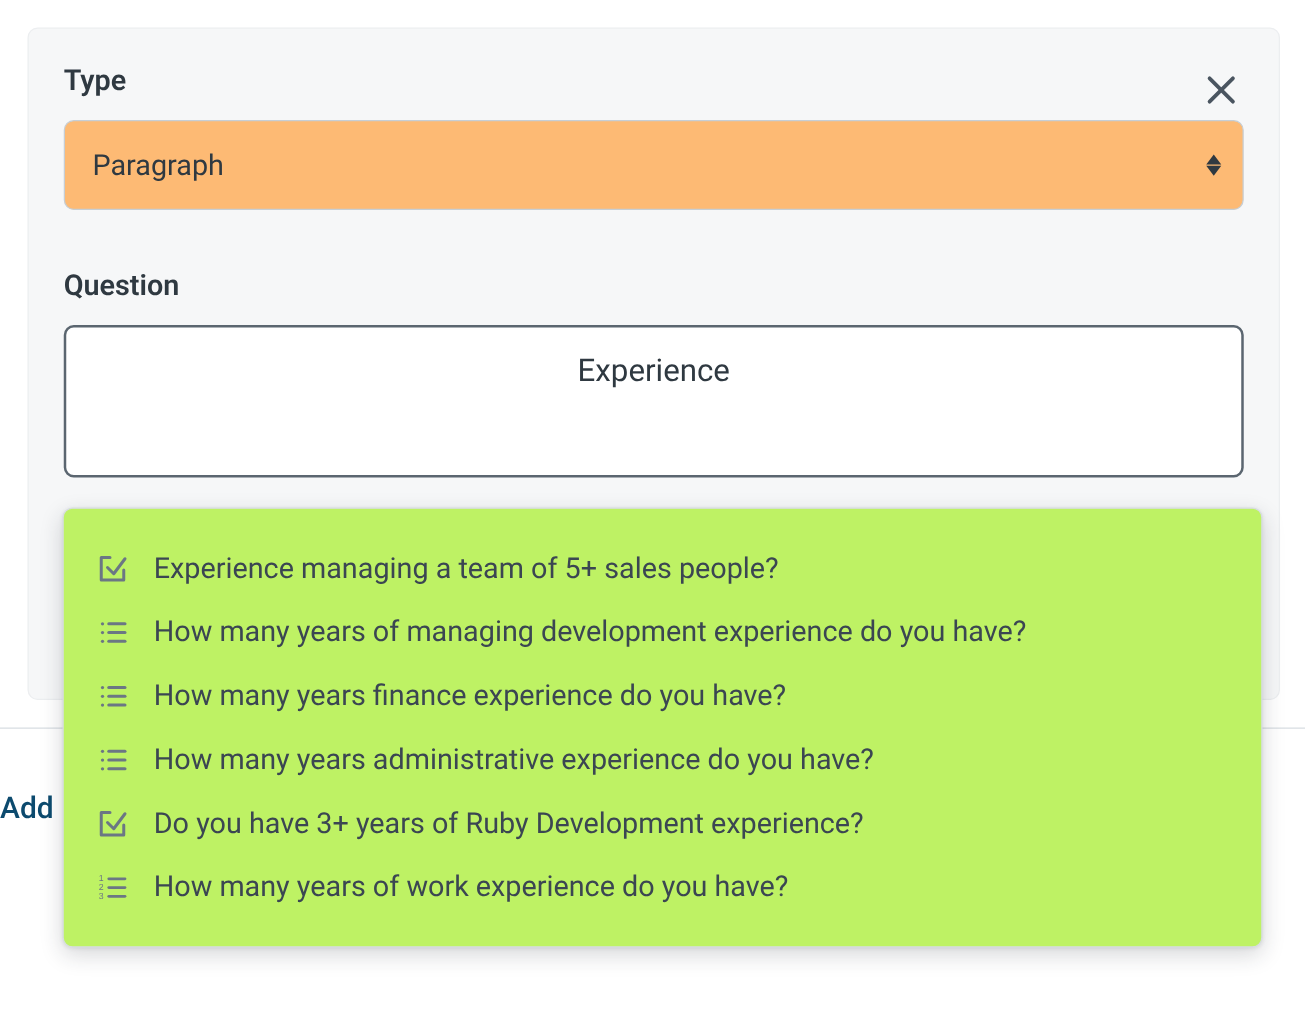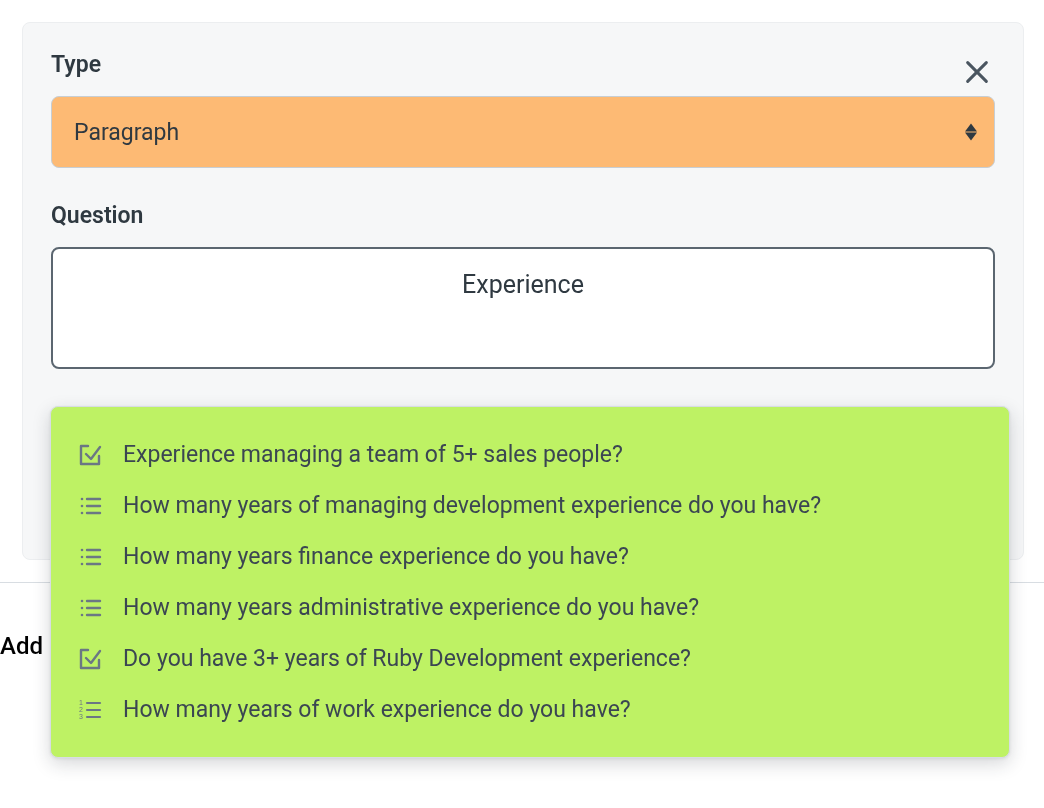--- a/index.html
+++ b/index.html
@@ -71,21 +71,21 @@
       align-items: center;
       gap: 1px;
     }
     .caret-up, .caret-down {
       width: 0; height: 0;
       border-left: 6px solid transparent;
       border-right: 6px solid transparent;
     }
     .caret-up { border-bottom: 8px solid #2f3941; }
     .caret-down { border-top: 8px solid #2f3941; }
-    .question-section { margin-top: 34px; }
+    .question-section { margin-top: 47px; }
     .textarea {
       width: 100%;
       height: 122px;
       background: #fff;
       border: 2px solid #5b6670;
       border-radius: 8px;
       padding: 20px 22px;
       font-size: 25px;
       color: #2f3941;
       font-family: inherit;
@@ -100,21 +100,21 @@
       top: 582px;
       height: 1px;
       background: #d8dde2;
     }
     .add-link {
       position: absolute;
       left: 0;
       top: 632px;
       font-size: 24px;
       font-weight: 500;
-      color: #000000;
+      color: #0c4a6e;
       cursor: pointer;
       text-align: center;
     }
     .dropdown {
       position: absolute;
       top: 406px;
       left: 50px;
       right: 34px;
       background: #bef264;
       border: 1px solid #d8dde2;

